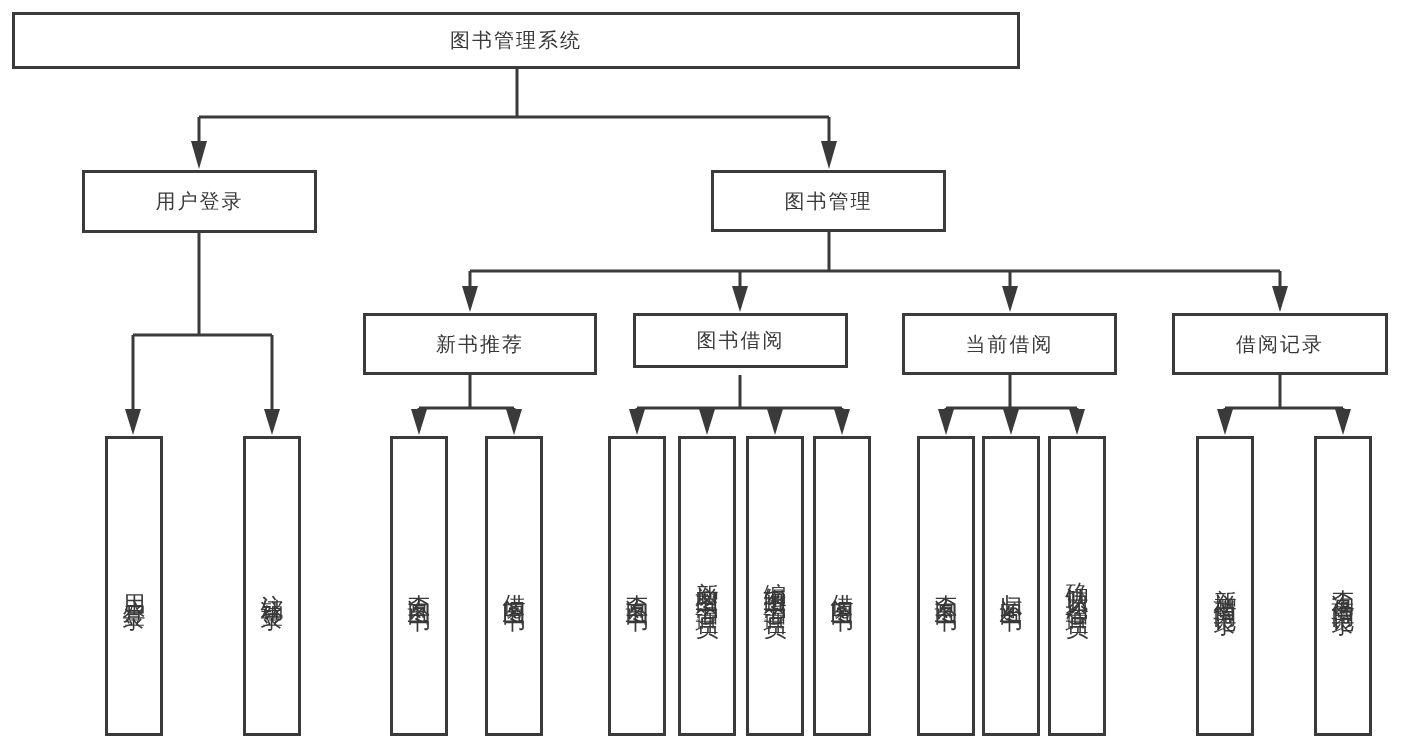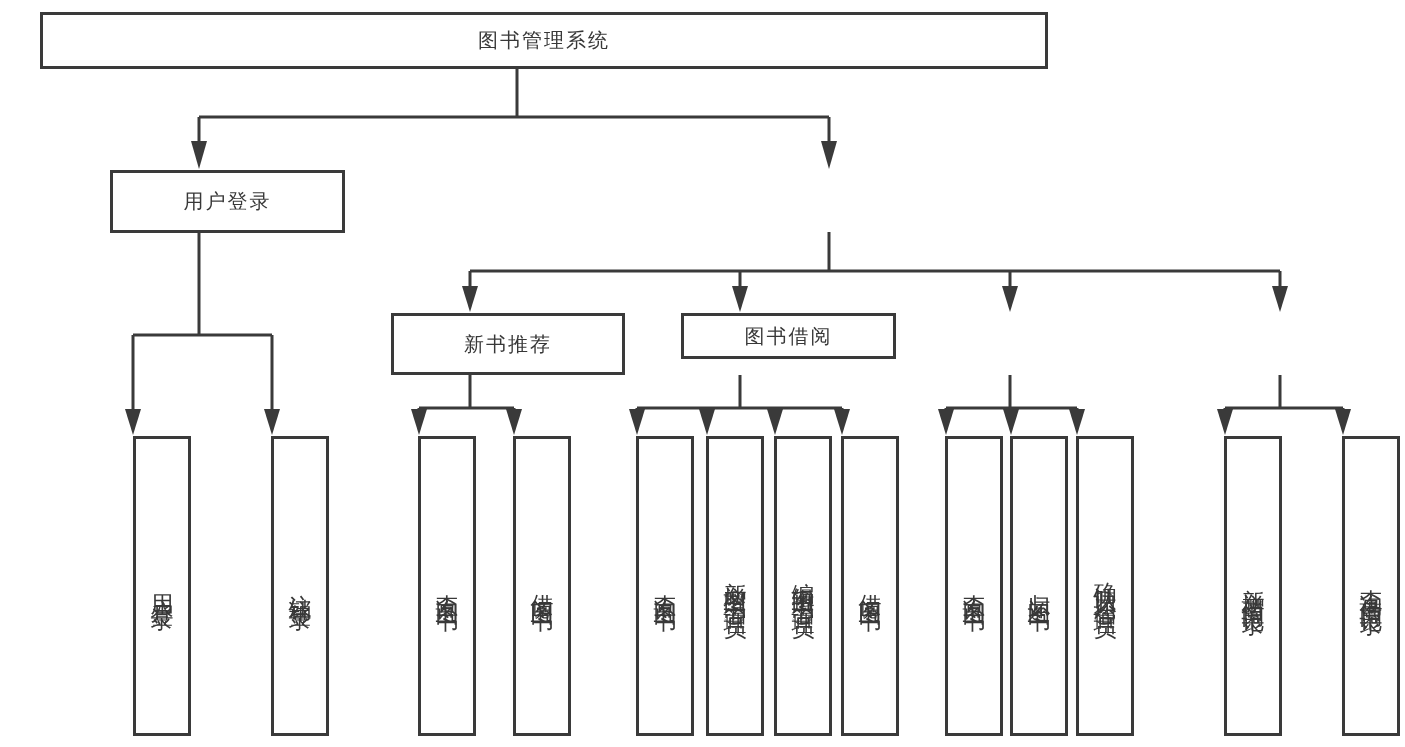--- a/index.html
+++ b/index.html
@@ -18,21 +18,21 @@
     overflow:hidden;
   }
   .connectors { position:absolute; left:0; top:0; width:1405px; height:747px; }
   .connectors path { stroke:var(--line); stroke-width:3; fill:none; }
   .connectors polygon { fill:var(--line); stroke:none; }
   .node {
     position:absolute;
     background:var(--box-bg);
     border:3px solid var(--line);
     color:var(--text);
-    display:flex; align-items:center; justify-content:center;margin-left:28px;
+    display:flex; align-items:center; justify-content:center;
   }
   .hbox { font-size:20px; letter-spacing:2px; white-space:nowrap; }
   .vbox {
     writing-mode:vertical-rl;
     text-orientation:mixed;
     font-size:23px;
     letter-spacing:5px;
     line-height:1;
   }
   .watermark {
@@ -83,23 +83,26 @@
     <polygon points="1077,435 1069,409 1085,409"></polygon>
 
     <path d="M1280 375 V408 M1225 408 H1343 M1225 408 V413 M1343 408 V413"></path>
     <polygon points="1225,435 1217,409 1233,409"></polygon>
     <polygon points="1343,435 1335,409 1351,409"></polygon>
   </svg>
 
   <div class="node hbox" style="left:12px;top:12px;width:1008px;height:57px">图书管理系统</div>
 
   <div class="node hbox" style="left:82px;top:170px;width:235px;height:63px">用户登录</div>
+  <div class="node hbox" style="left:711px;top:170px;width:235px;height:62px">图书管理</div>
 
   <div class="node hbox" style="left:363px;top:313px;width:234px;height:62px">新书推荐</div>
-  <div class="node hbox" style="left:653px;top:313px;width:215px;height:46px">图书借阅</div>
+  <div class="node hbox" style="left:633px;top:313px;width:215px;height:55px">图书借阅</div>
+  <div class="node hbox" style="left:902px;top:313px;width:215px;height:62px">当前借阅</div>
+  <div class="node hbox" style="left:1172px;top:313px;width:216px;height:62px">借阅记录</div>
 
   <div class="node vbox" style="left:105px;top:436px;width:58px;height:300px">用户登录</div>
   <div class="node vbox" style="left:243px;top:436px;width:58px;height:300px">注销登录</div>
 
   <div class="node vbox" style="left:390px;top:436px;width:58px;height:300px">查询图书</div>
   <div class="node vbox" style="left:485px;top:436px;width:58px;height:300px">借阅图书</div>
 
   <div class="node vbox" style="left:608px;top:436px;width:58px;height:300px">查询图书</div>
   <div class="node vbox" style="left:678px;top:436px;width:58px;height:300px">新增图书（管理员）</div>
   <div class="node vbox" style="left:746px;top:436px;width:58px;height:300px">编辑图书（管理员）</div>

